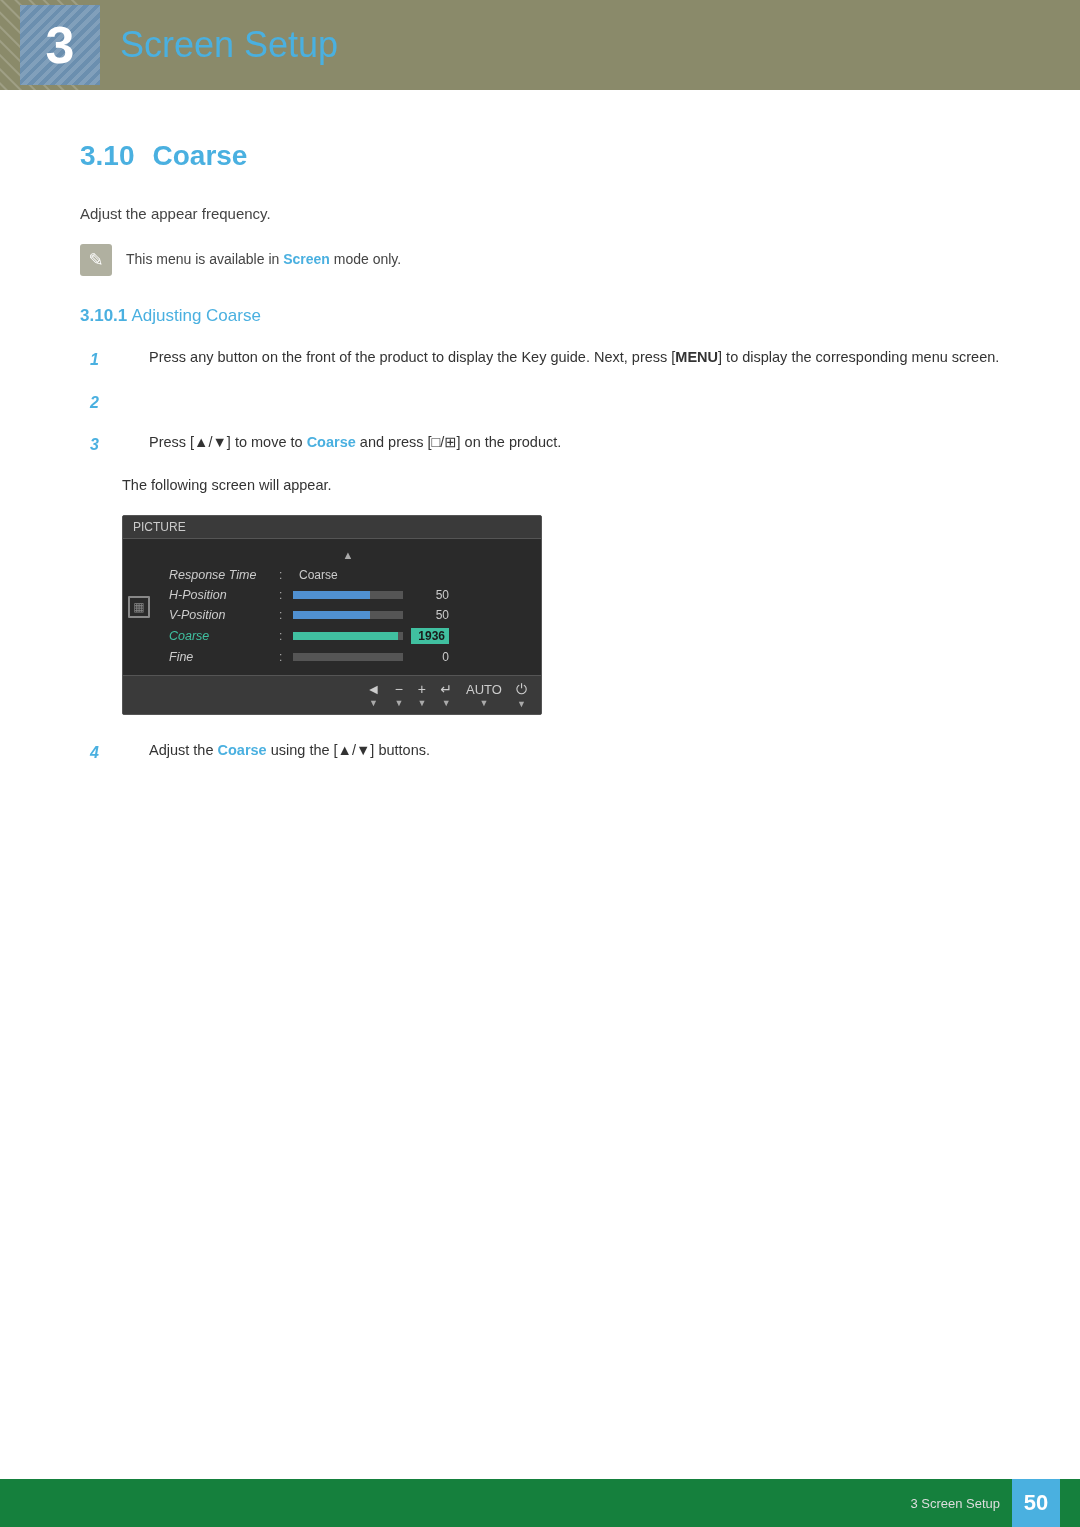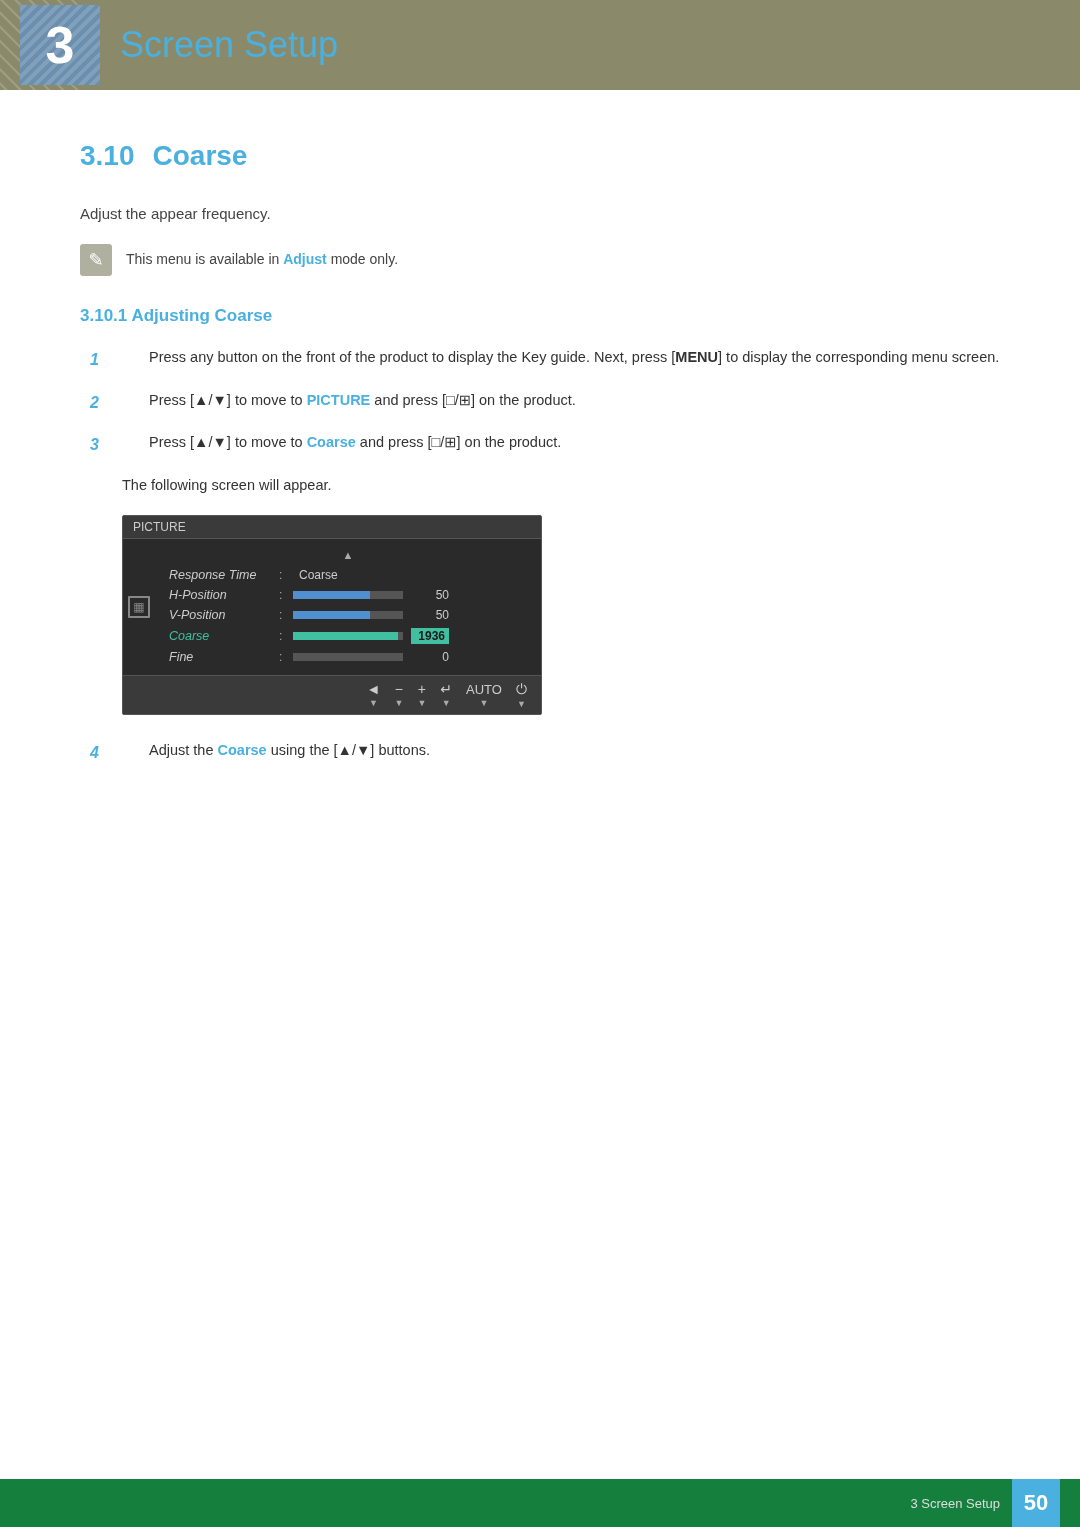--- a/index.html
+++ b/index.html
@@ -125,21 +125,21 @@
       margin-bottom: 20px;
     }
     .subsection-number {
       color: #4ab0e0;
       font-size: 17px;
       font-weight: bold;
     }
     .subsection-title {
       color: #4ab0e0;
       font-size: 17px;
-      font-weight: bold;
+      font-weight: normal;
     }
 
     
     .steps {
       margin-left: 10px;
     }
     .step {
       display: flex;
       align-items: flex-start;
       margin-bottom: 16px;
@@ -385,43 +385,40 @@
   <div class="section-heading">
     <span class="section-number">3.10</span>
     <span class="section-title">Coarse</span>
   </div>
 
   <p class="description">Adjust the appear frequency.</p>
 
   <div class="note-box">
     <div class="note-icon"></div>
     <div class="note-text">
-      <span>This menu is available in </span><span class="highlight">Adjust</span><span> mode only.</span>
+      <span>This menu is available in </span><span class="highlight">Screen</span><span> mode only.</span>
     </div>
   </div>
 
   <div class="subsection-heading">
     <span class="subsection-number">3.10.1</span>
     <span class="subsection-title">Adjusting Coarse</span>
   </div>
 
   <div class="steps">
 
     <div class="step">
       <span class="step-num">1</span>
       <span class="step-text">
         Press any button on the front of the product to display the Key guide. Next, press [<span class="bold">MENU</span>] to display the corresponding menu screen.
       </span>
     </div>
 
     <div class="step">
       <span class="step-num">2</span>
-      <span class="step-text">
-        Press [▲/▼] to move to <span class="teal">PICTURE</span> and press [□/⊞] on the product.
-      </span>
     </div>
 
     <div class="step">
       <span class="step-num">3</span>
       <span class="step-text">
         Press [▲/▼] to move to <span class="teal">Coarse</span> and press [□/⊞] on the product.
       </span>
     </div>
 
     <div class="step-note">The following screen will appear.</div>

